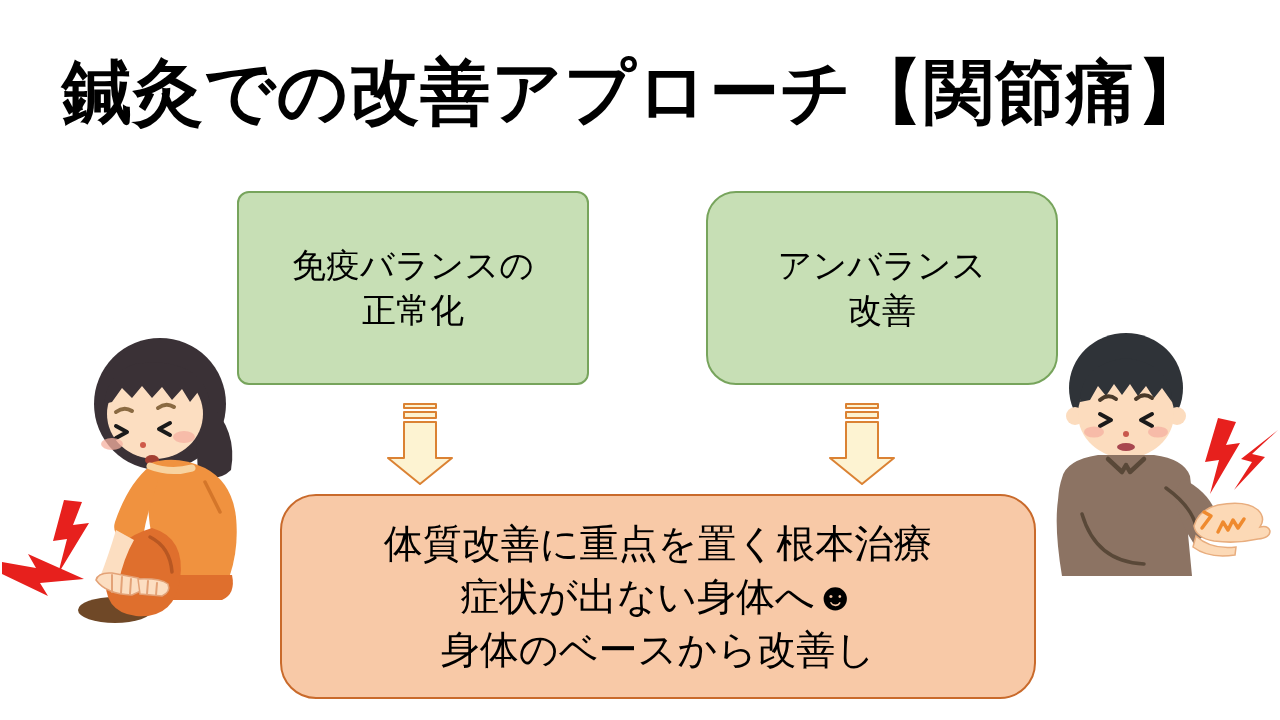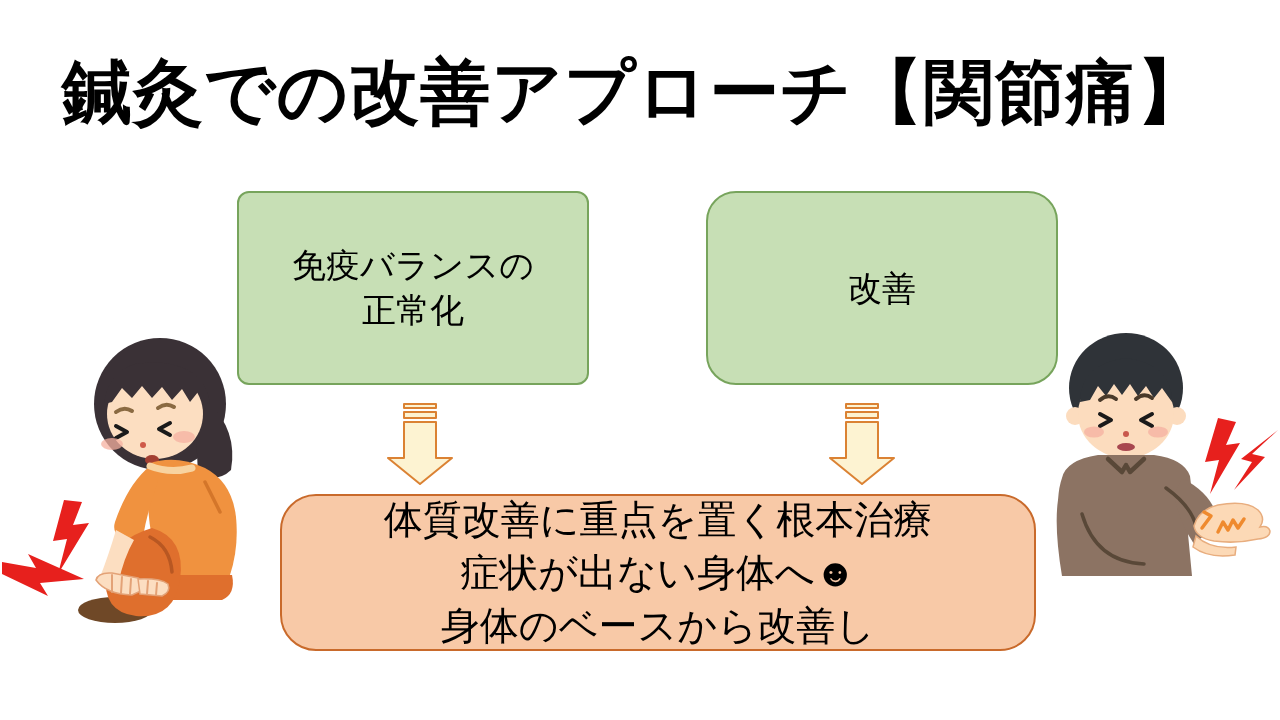--- a/index.html
+++ b/index.html
@@ -19,21 +19,21 @@
   .box .line{display:block;}
   .green-box{
     background:#c7dfb5;border:2.5px solid #77a45c;border-radius:30px;
     width:352px;height:194px;top:191px;
     font-size:34px;line-height:45px;
   }
   .green-left{left:237px;border-radius:12px;}
   .green-right{left:706px;}
   .orange-box{
     background:#f8c9a7;border:2px solid #c96a2b;border-radius:36px;
-    left:280px;top:494px;width:756px;height:157px;
+    left:280px;top:494px;width:756px;height:205px;
     font-size:39px;line-height:53px;
   }
   .arrow{position:absolute;width:66px;height:82px;}
   .arrow-left{left:387px;top:403px;}
   .arrow-right{left:829px;top:403px;}
   .illustration{position:absolute;}
   .girl{left:0px;top:332px;width:255px;height:295px;}
   .man{left:1046px;top:328px;width:234px;height:260px;}
 </style>
 </head>
@@ -42,20 +42,21 @@
 <div class="slide">
 
   <h1 class="title">鍼灸での改善アプローチ【関節痛】</h1>
 
   <div class="box green-box green-left">
     <span class="line">免疫バランスの</span>
     <span class="line">正常化</span>
   </div>
 
   <div class="box green-box green-right">
+    <span class="line">アンバランス</span>
     <span class="line">改善</span>
   </div>
 
   <svg class="arrow arrow-left" viewBox="0 0 66 82">
     <g fill="#fdf3d2" stroke="#db8233" stroke-width="2" stroke-linejoin="round">
       <rect x="17" y="1" width="32" height="4"></rect>
       <rect x="17" y="9" width="32" height="6"></rect>
       <path d="M17 19 h32 v36 h16 L33 81 L1 55 h16 z"></path>
     </g>
   </svg>

